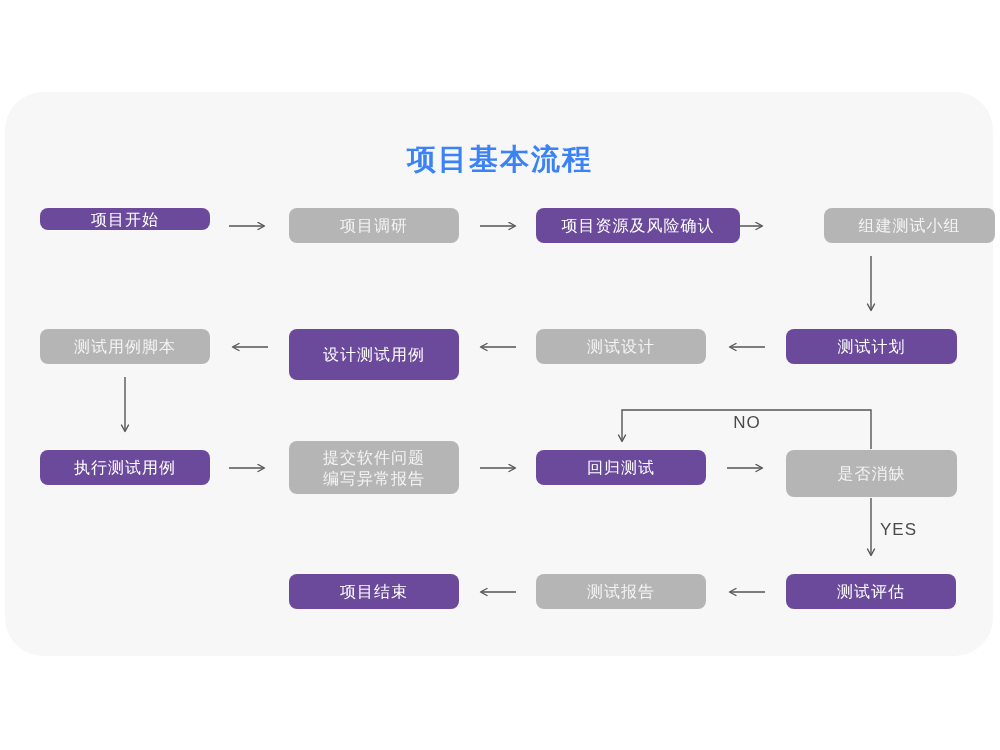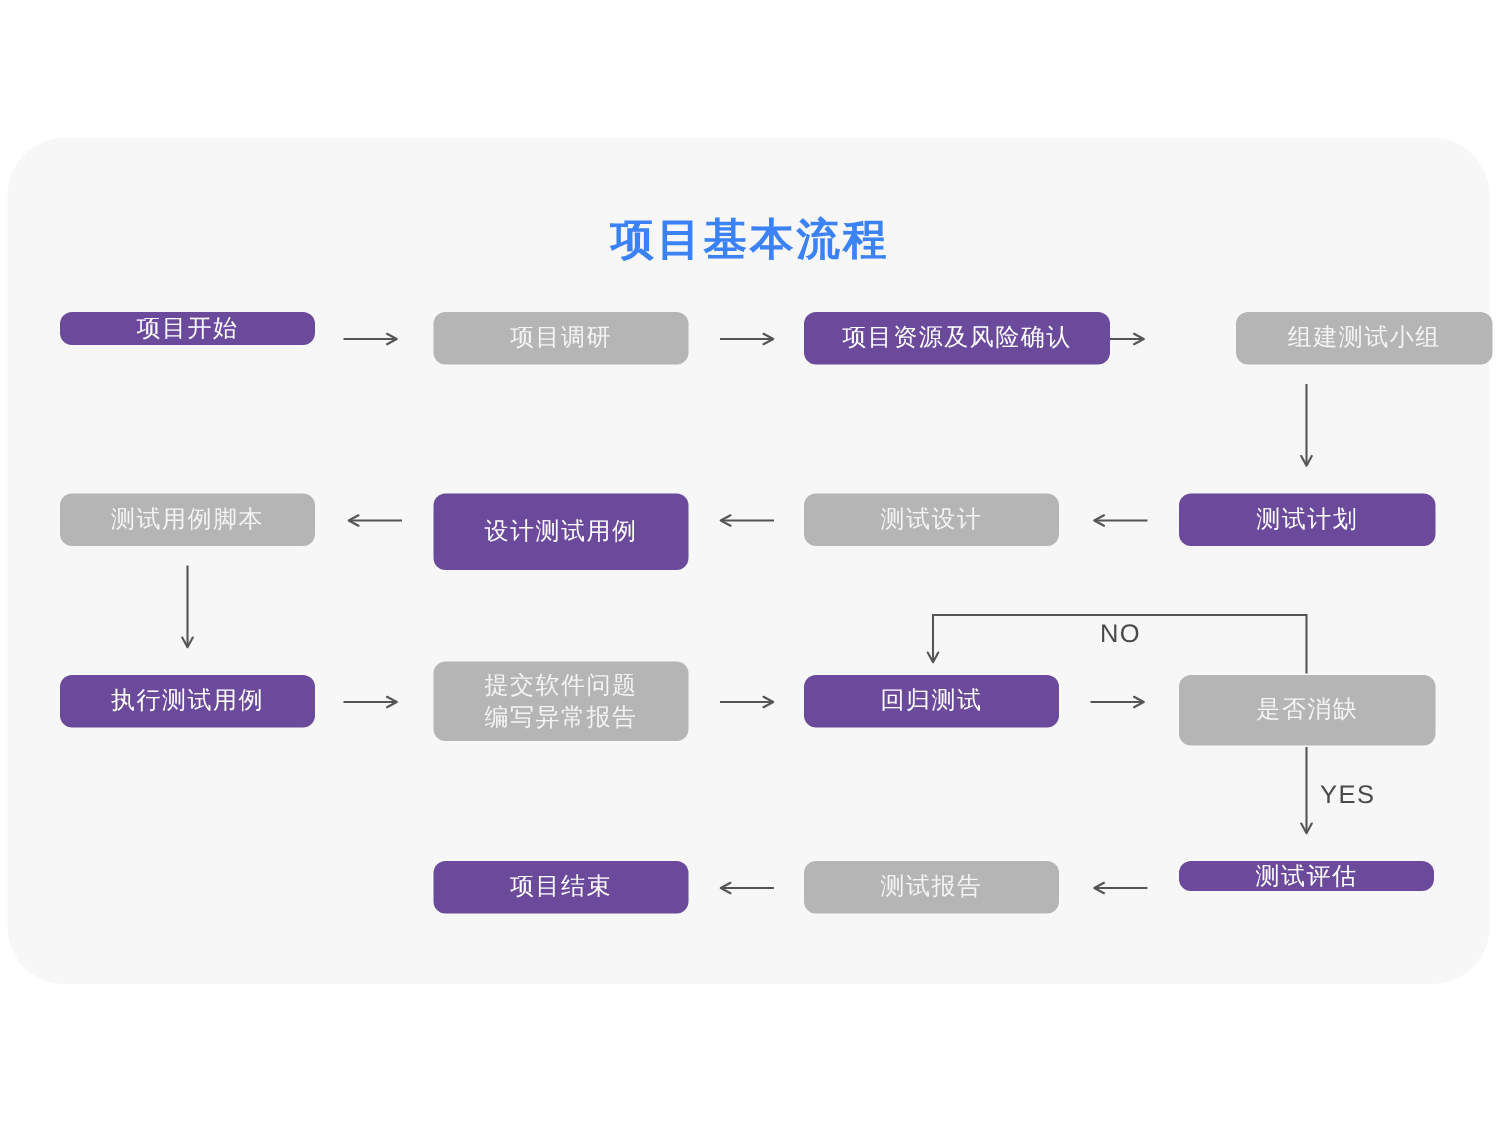--- a/index.html
+++ b/index.html
@@ -156,17 +156,17 @@
   <div class="node secondary" style="left:786px; top:450px; width:171px; height:47px;">
     <span>是否消缺</span>
   </div>
 
   <div class="node primary" style="left:289px; top:574px; width:170px; height:35px;">
     <span>项目结束</span>
   </div>
   <div class="node secondary" style="left:536px; top:574px; width:170px; height:35px;">
     <span>测试报告</span>
   </div>
-  <div class="node primary" style="left:786px; top:574px; width:170px; height:20px;">
+  <div class="node primary" style="left:786px; top:574px; width:170px; height:35px;">
     <span>测试评估</span>
   </div>
 
 </div>
 
 </body></html>

